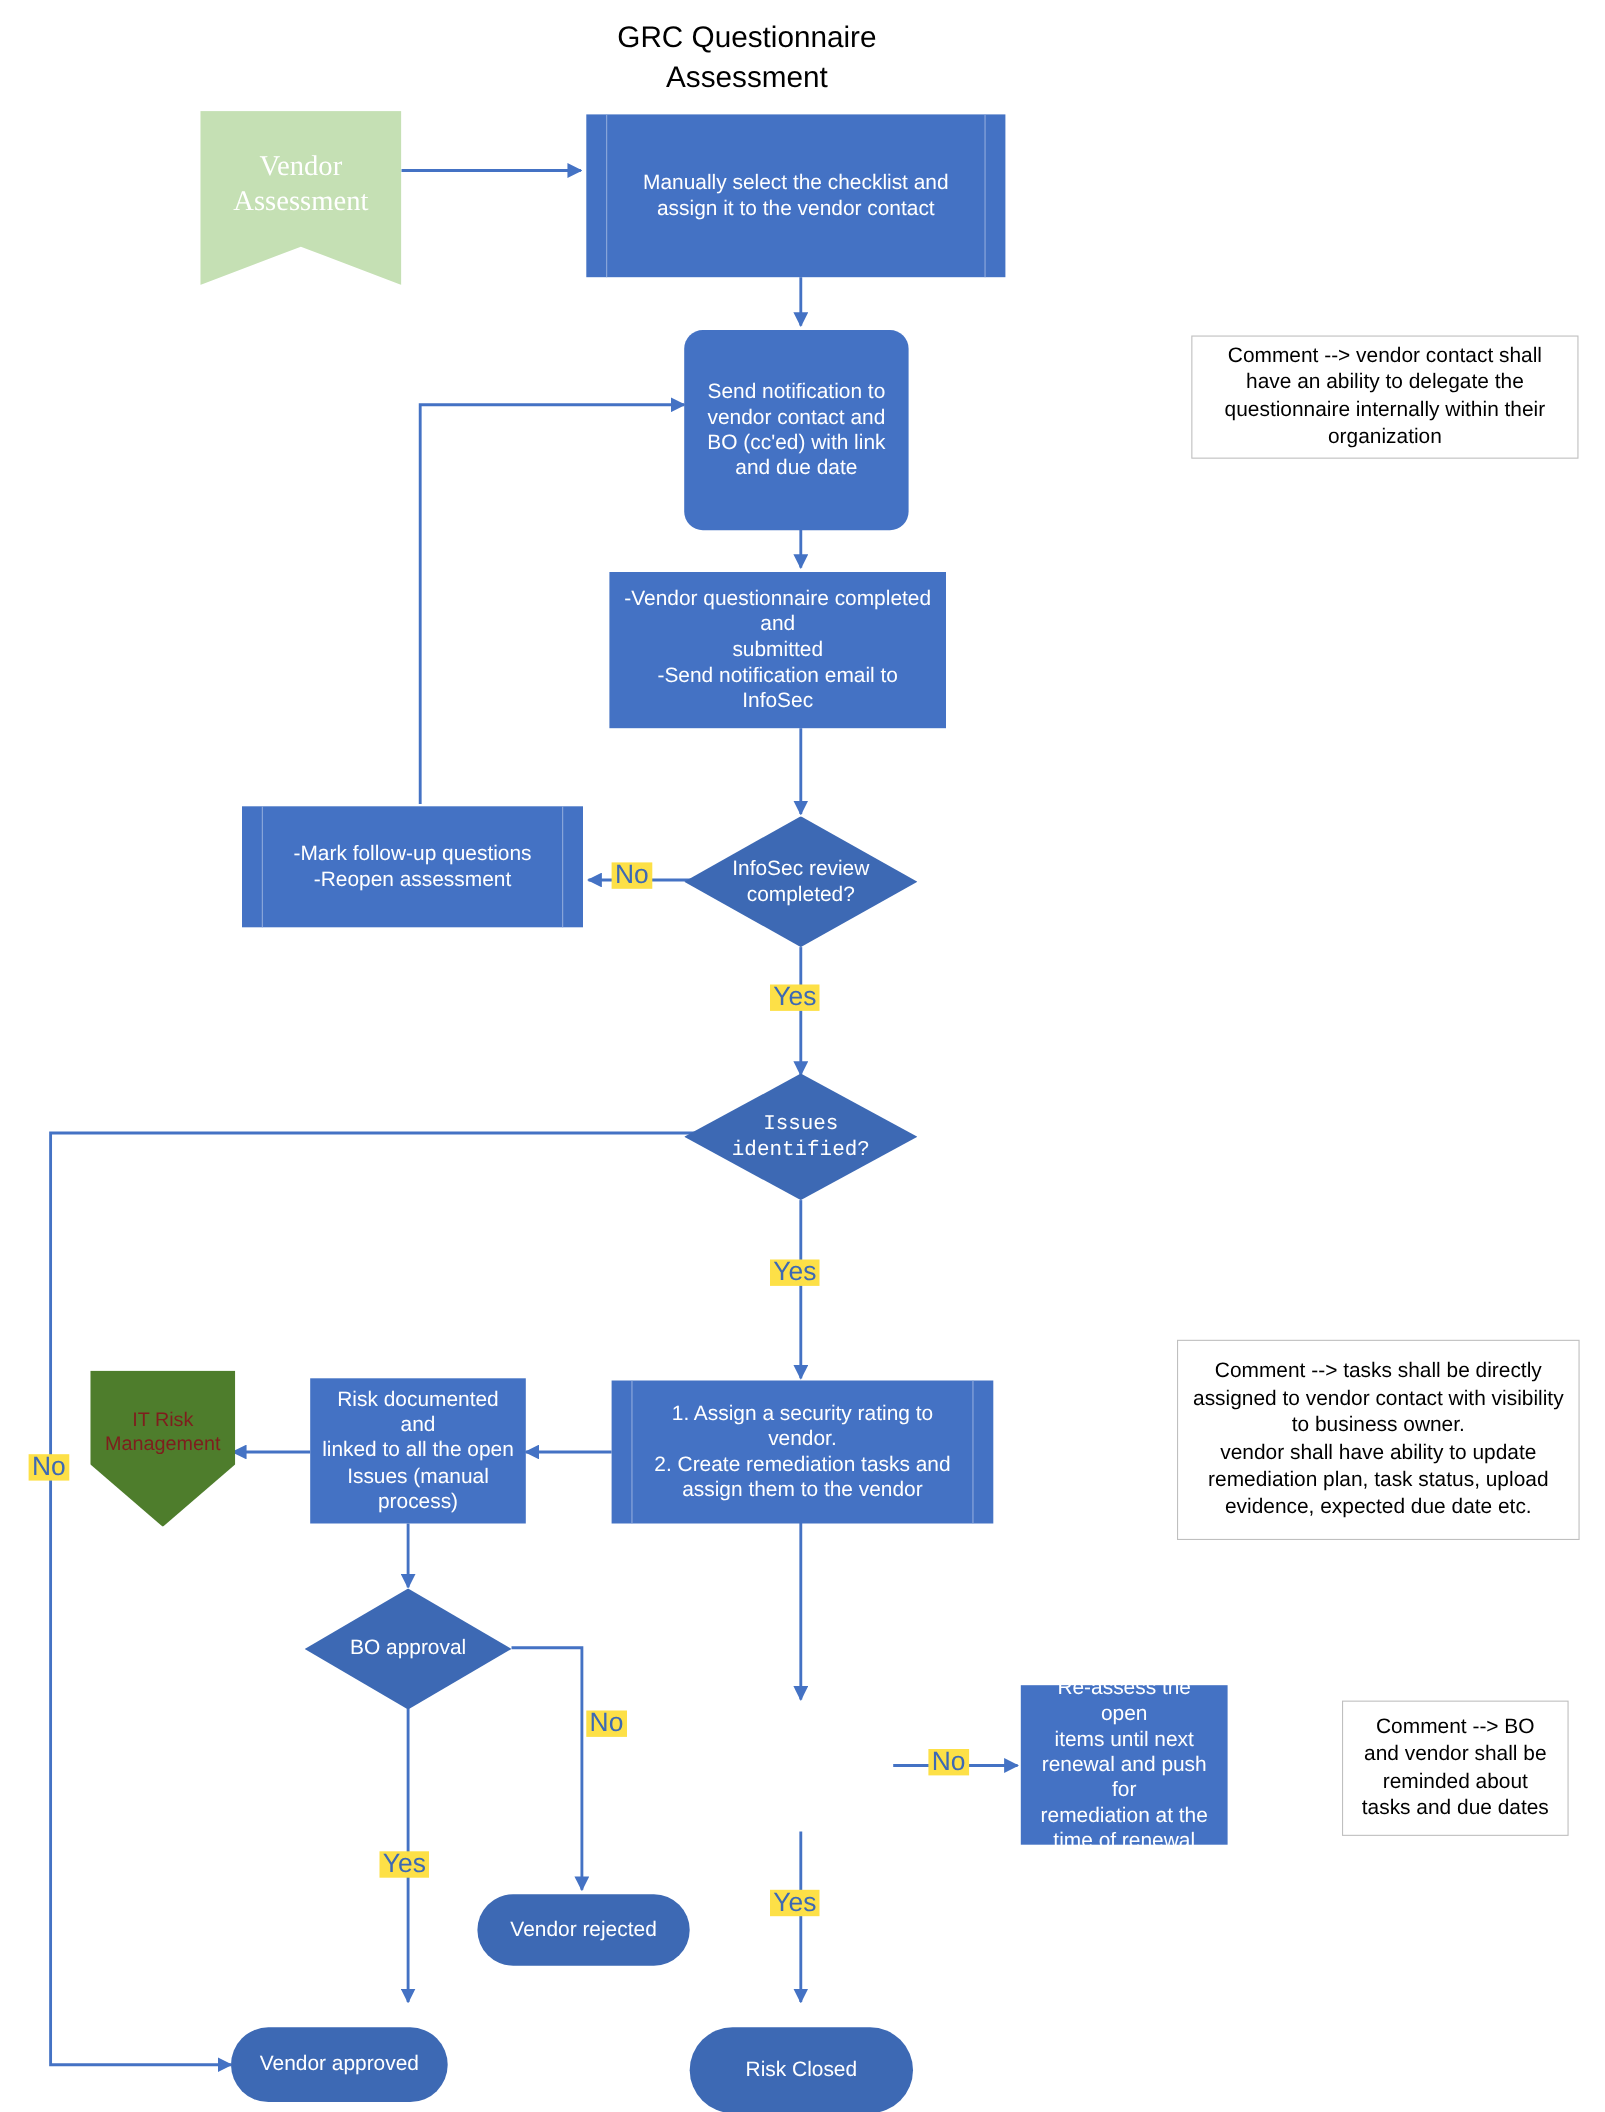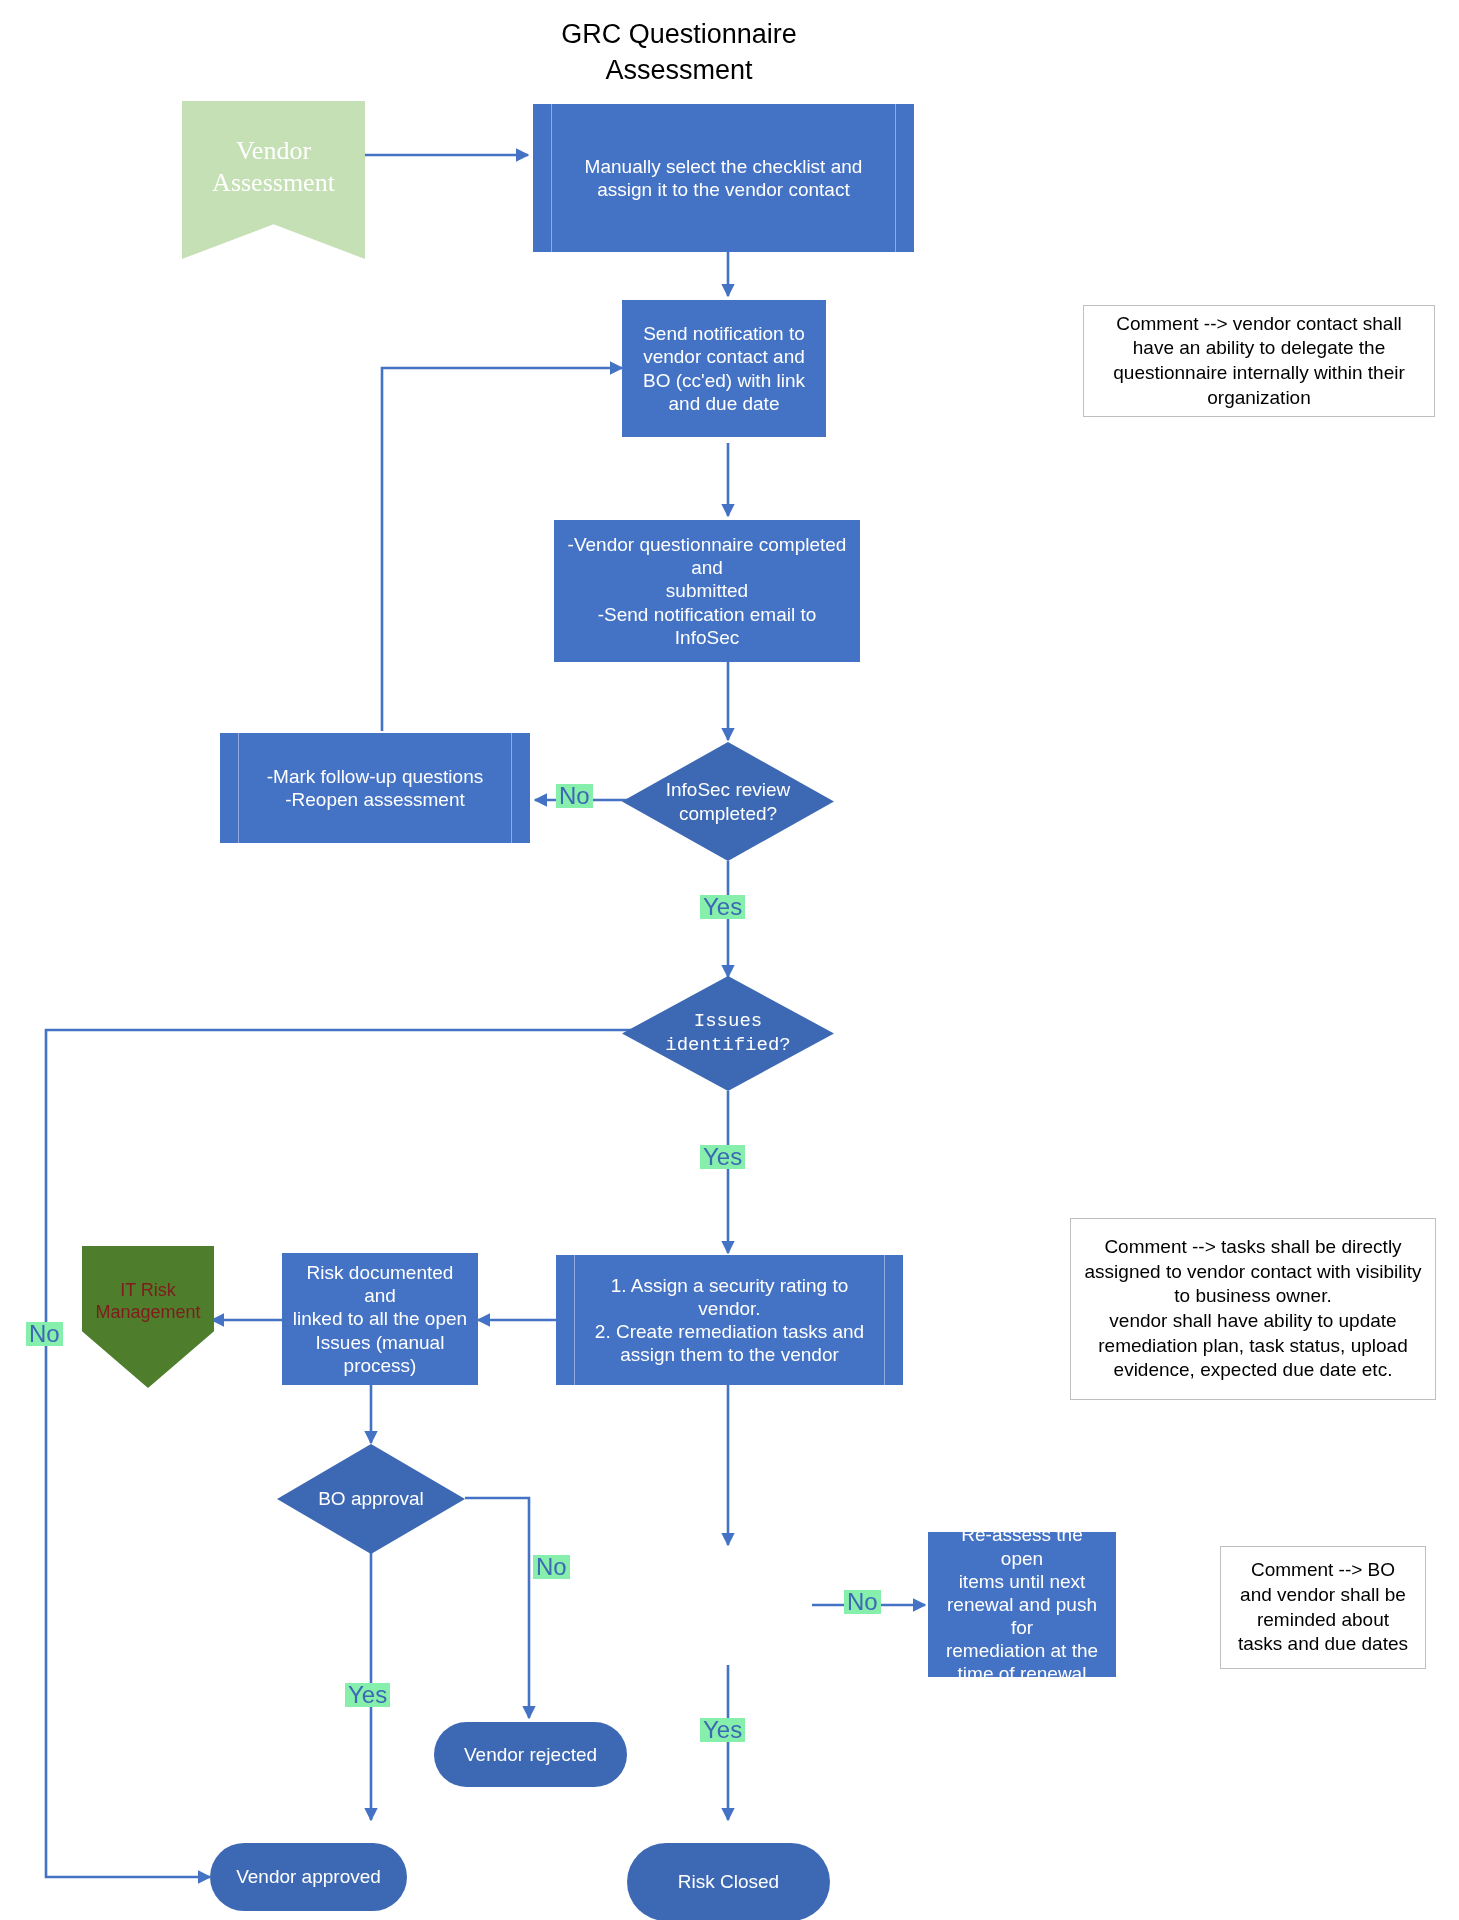--- a/index.html
+++ b/index.html
@@ -149,21 +149,21 @@
     font-size: 19px;
     padding: 10px 12px;
     line-height: 1.30;
   }
 
   
   .elabel {
     position: absolute;
     color: #3D69B4;
     font-size: 24px;
-    background: #86efac;
+    background: #fde047;
     padding: 0 3px;
     white-space: nowrap;
     line-height: 1;
   }
 </style>
 </head>
 <body>
 
 <div id="canvas">
 
@@ -218,21 +218,21 @@
     <div class="bshape"></div>
     <div class="btext">Vendor
 Assessment</div>
   </div>
 
   <div class="node predef" style="left:533px; top:104px; width:381px; height:148px;text-align:center;">
     <span>Manually select the checklist and
 assign it to the vendor contact</span>
   </div>
 
-  <div class="node proc" style="left:622px; top:300px; width:204px; height:137px;">
+  <div class="node proc" style="left:622px; top:300px; width:204px; height:182px;border-radius:17px;">
     <span>Send notification to
 vendor contact and
 BO (cc'ed) with link
 and due date</span>
   </div>
 
   <div class="node proc" style="left:554px; top:520px; width:306px; height:142px;">
     <span>-Vendor questionnaire completed and
 submitted
 -Send notification email to InfoSec</span>

